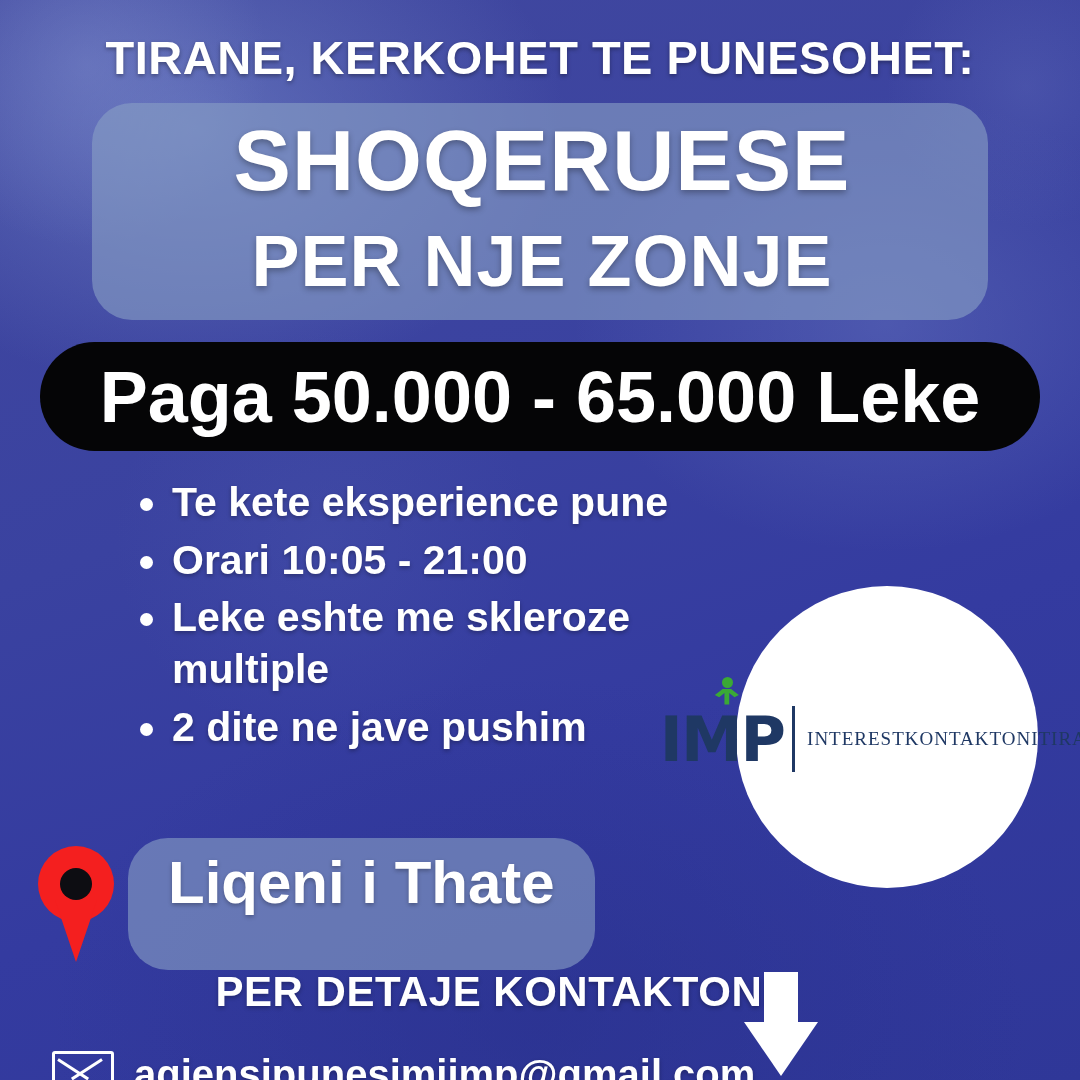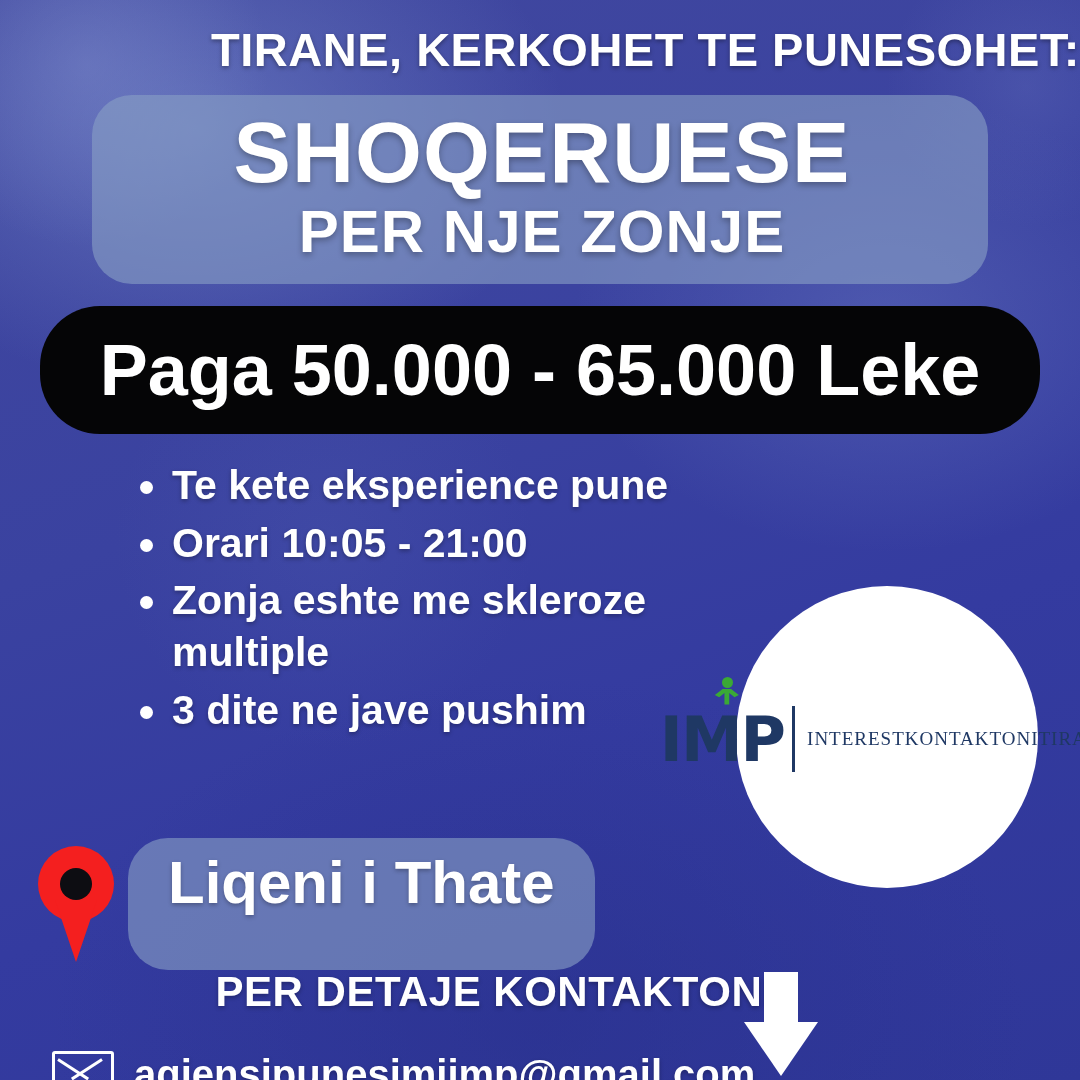--- a/index.html
+++ b/index.html
@@ -30,26 +30,26 @@
     background:
       radial-gradient(circle 260px at 8% 6%, rgba(150,165,220,0.30), rgba(0,0,0,0) 70%),
       radial-gradient(circle 200px at 95% 8%, rgba(120,135,205,0.22), rgba(0,0,0,0) 70%),
       radial-gradient(circle 300px at 30% 50%, rgba(90,105,185,0.18), rgba(0,0,0,0) 70%);
     pointer-events: none;
   }
 
   .headline {
     position: relative;
     z-index: 2;
-    text-align: right;
+    text-align: center;
     color: #ffffff;
     font-weight: bold;
     font-size: 47px;
     letter-spacing: 0.5px;
-    padding-top: 22px;
+    padding-top: 30px;
     text-shadow: 0 2px 4px rgba(0,0,0,0.35);
   }
 
   .title-box {
     position: relative;
     z-index: 2;
     margin: 18px 92px 0 92px;
     background: rgba(136,158,197,0.62);
     border-radius: 40px;
     padding: 14px 16px 22px 20px;
@@ -58,31 +58,31 @@
   .title-line {
     color: #ffffff;
     font-weight: bold;
     font-size: 86px;
     line-height: 1.02;
     letter-spacing: 1px;
     text-shadow: 0 3px 6px rgba(0,0,0,0.30);
     white-space: nowrap;
   }
   .title-line.second {
-    font-size: 60px;
-    margin-top: 4px;
+    font-size: 72px;
+    margin-top: 20px;
   }
 
   .salary-box {
     position: relative;
     z-index: 2;
     margin: 22px 40px 0 40px;
     background: #050506;
     border-radius: 60px;
-    height: 128px;
+    height: 109px;
     display: flex;
     align-items: center;
     justify-content: center;
     text-align: right;
   }
   .salary-text {
     color: #ffffff;
     font-weight: bold;
     font-size: 72px;
     letter-spacing: 0px;
@@ -328,22 +328,22 @@
     <div class="title-line second">PER NJE ZONJE</div>
   </div>
 
   <div class="salary-box">
     <div class="salary-text">Paga 50.000 - 65.000 Leke</div>
   </div>
 
   <ul class="bullets">
     <li>Te kete eksperience pune</li>
     <li>Orari 10:05 - 21:00</li>
-    <li>Zonja eshte me skleroze multiple</li>
-    <li>3 dite ne jave pushim</li>
+    <li>Leke eshte me skleroze multiple</li>
+    <li>2 dite ne jave pushim</li>
   </ul>
 
   <div class="logo-circle">
     <div class="logo-inner">
       <div class="logo-imp">
         <span>IMP</span>
         <span class="logo-person">
           <span class="head"></span>
           <span class="body"></span>
         </span>

